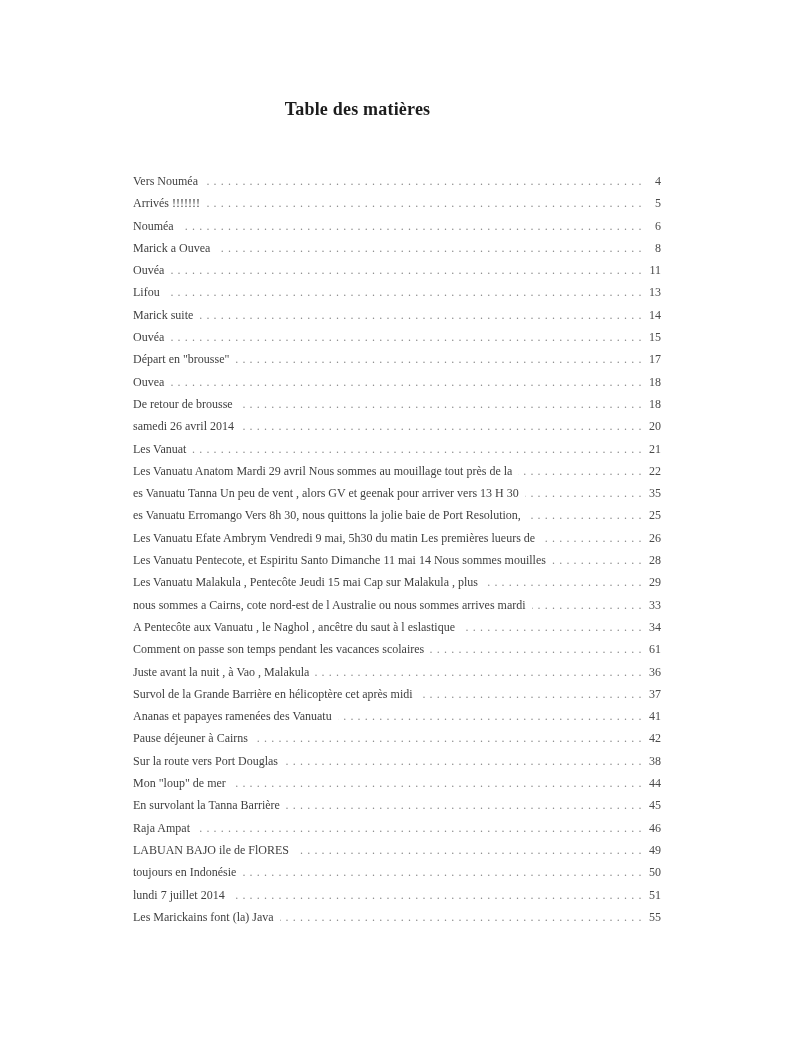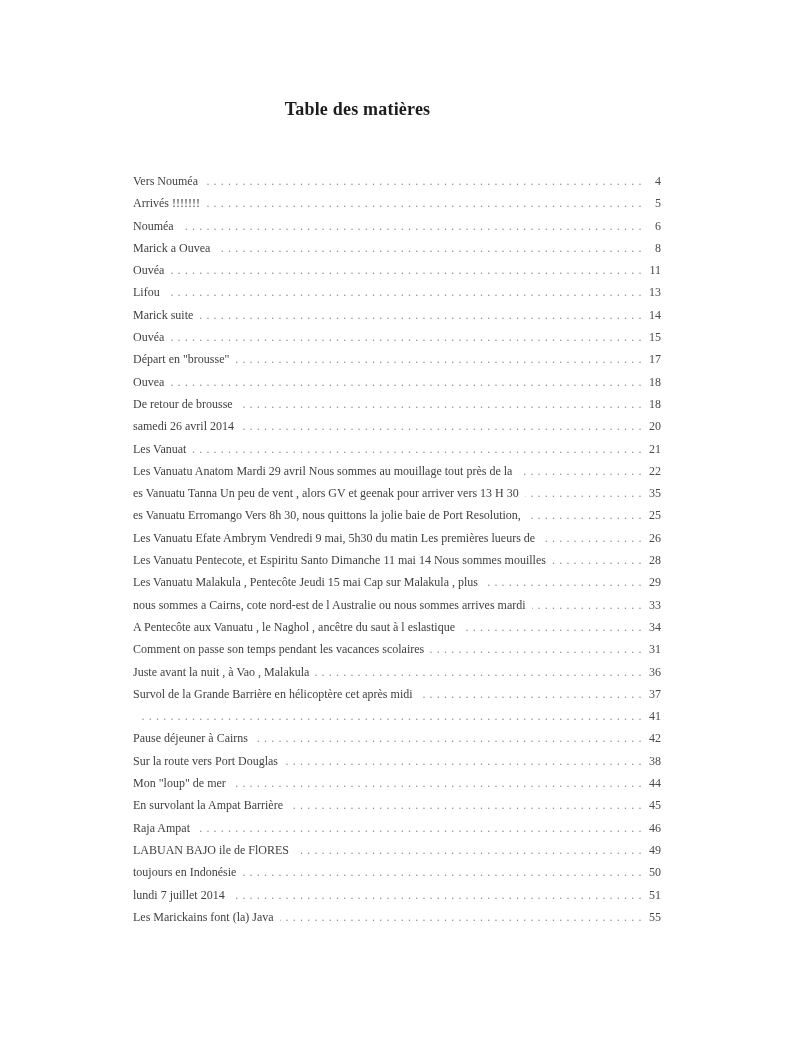--- a/index.html
+++ b/index.html
@@ -194,37 +194,38 @@
 
   <div class="toc-row">
     <span class="toc-label">A Pentecôte aux Vanuatu , le Naghol , ancêtre du saut à l eslastique</span>
     <span class="toc-dots"></span>
     <span class="toc-page">34</span>
   </div>
 
   <div class="toc-row">
     <span class="toc-label">Comment on passe son temps pendant les vacances scolaires</span>
     <span class="toc-dots"></span>
-    <span class="toc-page">31</span>
+    <span class="toc-page">61</span>
   </div>
 
   <div class="toc-row">
     <span class="toc-label">Juste avant la nuit , à Vao , Malakula</span>
     <span class="toc-dots"></span>
     <span class="toc-page">36</span>
   </div>
 
   <div class="toc-row">
     <span class="toc-label">Survol de la Grande Barrière en hélicoptère cet après midi</span>
     <span class="toc-dots"></span>
     <span class="toc-page">37</span>
   </div>
 
 
   <div class="toc-row">
+    <span class="toc-label">Ananas et papayes ramenées des Vanuatu</span>
     <span class="toc-dots"></span>
     <span class="toc-page">41</span>
   </div>
 
   <div class="toc-row">
     <span class="toc-label">Pause déjeuner à Cairns</span>
     <span class="toc-dots"></span>
     <span class="toc-page">42</span>
   </div>
 
@@ -234,21 +235,21 @@
     <span class="toc-page">38</span>
   </div>
 
   <div class="toc-row">
     <span class="toc-label">Mon "loup" de mer</span>
     <span class="toc-dots"></span>
     <span class="toc-page">44</span>
   </div>
 
   <div class="toc-row">
-    <span class="toc-label">En survolant la Ampat Barrière</span>
+    <span class="toc-label">En survolant la Tanna Barrière</span>
     <span class="toc-dots"></span>
     <span class="toc-page">45</span>
   </div>
 
   <div class="toc-row">
     <span class="toc-label">Raja Ampat</span>
     <span class="toc-dots"></span>
     <span class="toc-page">46</span>
   </div>
 

